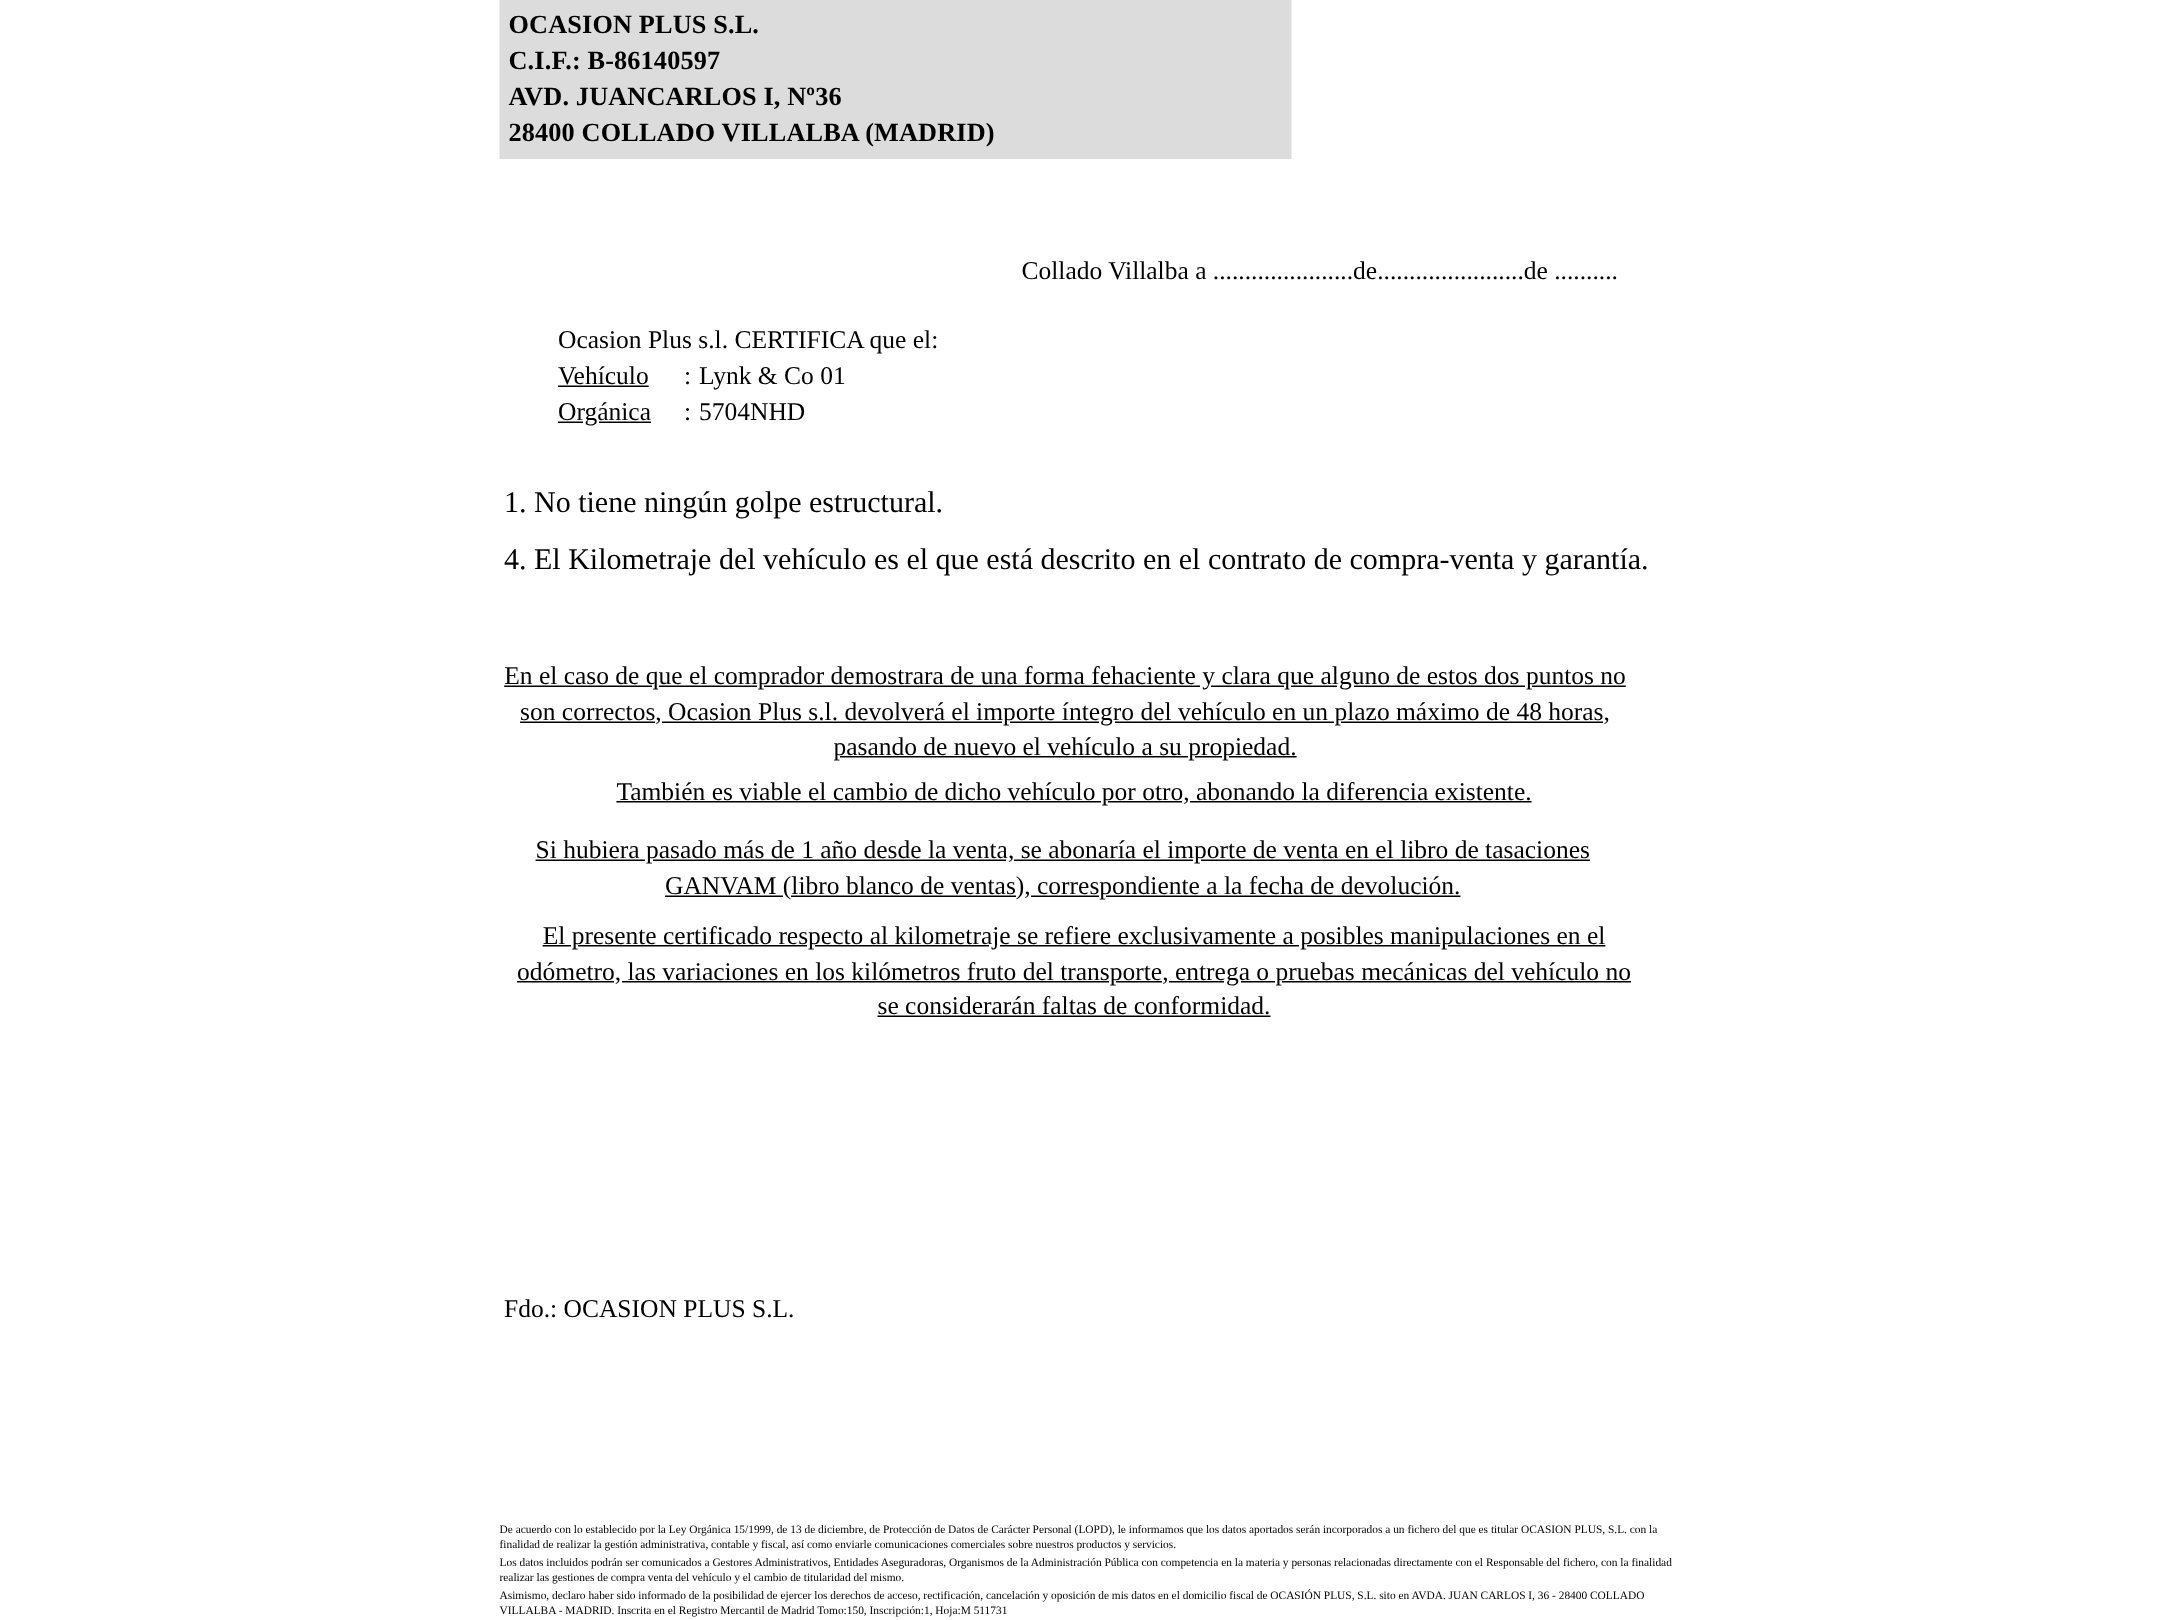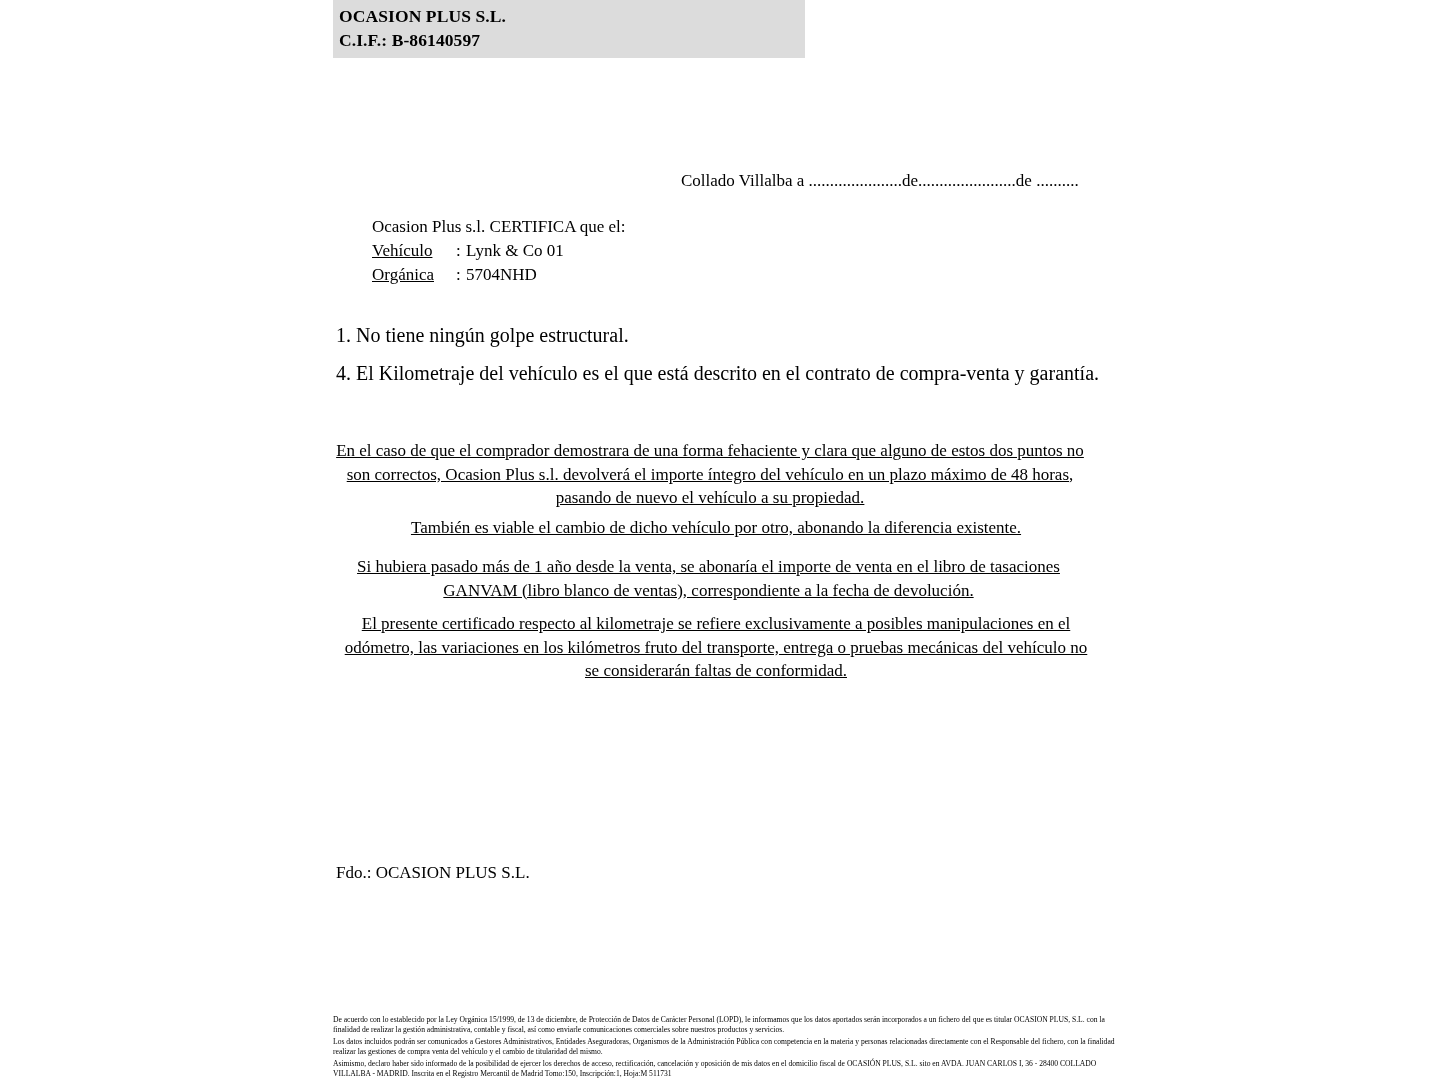--- a/index.html
+++ b/index.html
@@ -21,21 +21,21 @@
     left: 0; top: 0;
     width: 1440px;
     height: 1080px;
   }
 
   
   .company-block {
     position: absolute;
     left: 333px;
     top: 0px;
-    width: 472px;
+    width: 528px;
     background: #dcdcdc;
     padding: 4px 0 6px 6px;
     box-sizing: border-box;
   }
   .company-line {
     font-family: "Liberation Serif", serif;
     font-weight: bold;
     font-size: 17.5px;
     line-height: 24px;
     letter-spacing: 0.1px;
@@ -125,20 +125,22 @@
   .legal p:last-child { margin-bottom: 0; }
 </style>
 </head>
 <body>
 
 <div class="page">
 
   <div class="company-block">
     <div class="company-line">OCASION PLUS S.L.</div>
     <div class="company-line">C.I.F.: B-86140597</div>
+    <div class="company-line">AVD. JUANCARLOS I, Nº36</div>
+    <div class="company-line">28400 COLLADO VILLALBA (MADRID)</div>
   </div>
 
   <div class="date-line">Collado Villalba a ......................de.......................de ..........</div>
 
   <div class="certifica">
     <div class="cert-row">Ocasion Plus s.l. CERTIFICA que el:</div>
     <div class="cert-row">
       <span class="cert-label">Vehículo</span><span class="cert-sep">:</span><span>Lynk &amp; Co 01</span>
     </div>
     <div class="cert-row">

